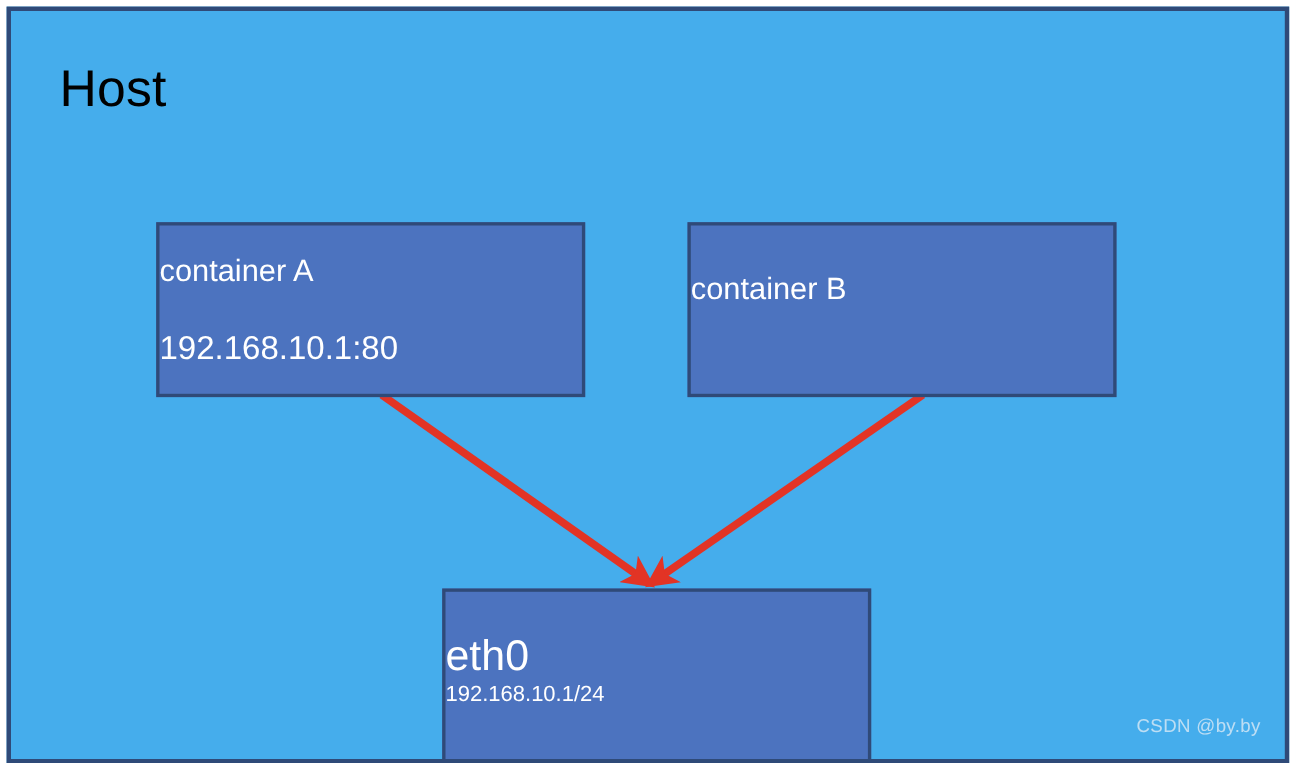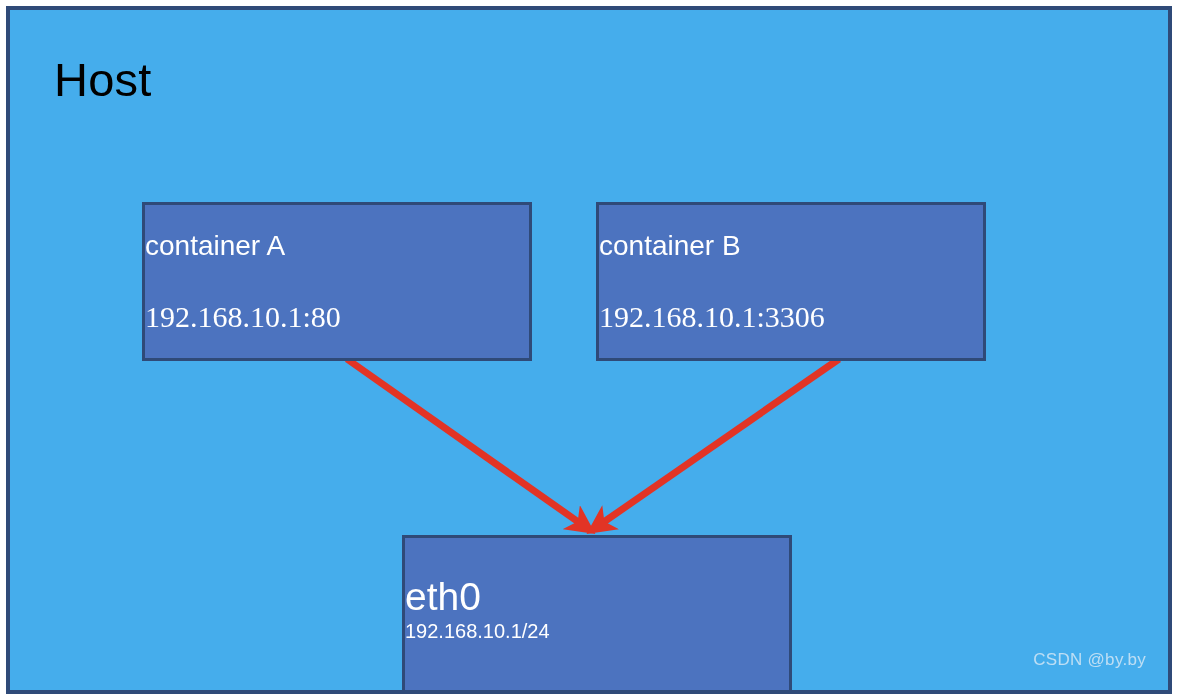--- a/index.html
+++ b/index.html
@@ -69,34 +69,33 @@
   }
 
   
   #container-a {
     left: 132px;
     top: 192px;
     width: 390px;
     height: 159px;
   }
   #container-b {
-    left: 586px;
+    left: 615px;
     top: 192px;
     width: 390px;
     height: 159px;
   }
   #container-a .name,
   #container-b .name {
     font-size: 28px;
     margin-bottom: 38px;
   }
   #container-a .addr,
   #container-b .addr {
     font-size: 30px;
-    font-family: Liberation Serif, serif;
   }
 
   
   #eth0-box {
     left: 392px;
     top: 525px;
     width: 390px;
     height: 170px;
     justify-content: flex-start;
     padding-top: 36px;
@@ -151,21 +150,20 @@
       <line x1="829" y1="349" x2="588" y2="516" stroke="#e23425" stroke-width="7" marker-end="url(#arrowhead)"></line>
     </svg>
 
     <div class="node-box" id="container-a">
       <span class="line name">container A</span>
       <span class="line addr">192.168.10.1:80</span>
     </div>
 
     <div class="node-box" id="container-b">
       <span class="line name">container B</span>
-      <span class="line addr">192.168.10.1:3306</span>
     </div>
 
     <div class="node-box" id="eth0-box">
       <span class="line name">eth0</span>
       <span class="line addr">192.168.10.1/24</span>
     </div>
 
     <div class="watermark">CSDN @by.by</div>
 
   </div>

